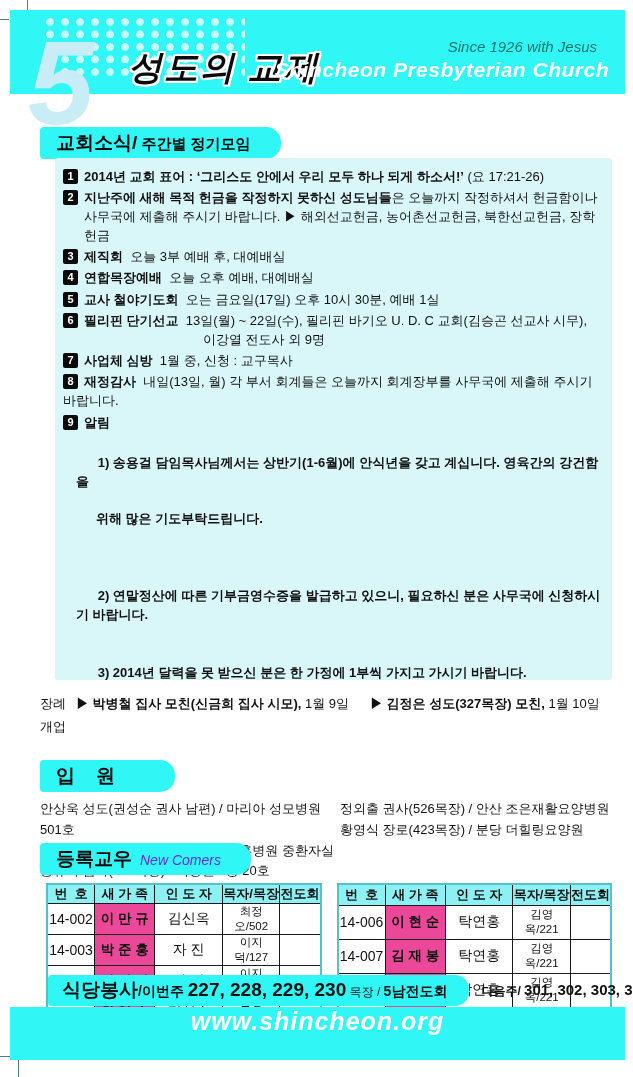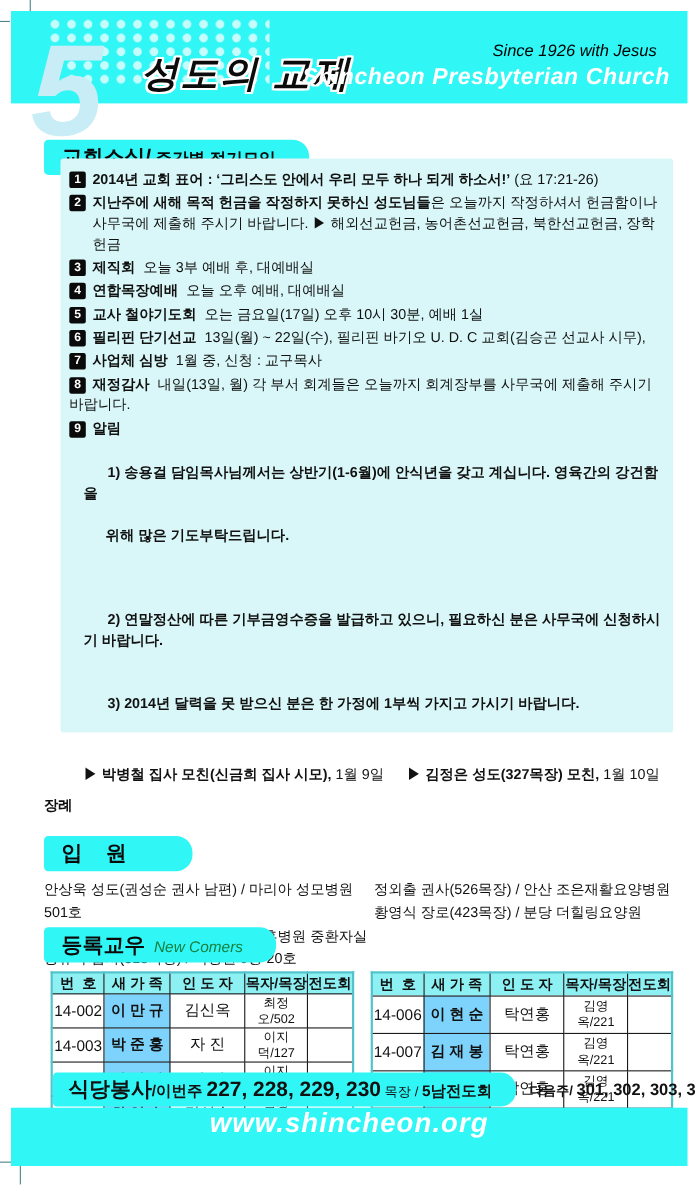--- a/index.html
+++ b/index.html
@@ -14,60 +14,60 @@
   .band { position:absolute; left:10px; top:10px; width:615px; height:84px; background:#31f6f6; }
   .dots { position:absolute; left:35px; top:7px; width:200px; height:63px;
           background-image:radial-gradient(circle at 5px 5px, rgba(255,255,255,.72) 3.6px, rgba(255,255,255,0) 4.2px);
           background-size:15px 12.5px; }
   .big-num { position:absolute; left:18px; top:14px; font-size:118px; line-height:1;
              font-weight:bold; font-style:italic; color:#c9edf6; z-index:2; }
   .page-title { position:absolute; left:118px; top:40px; z-index:3; font-size:34px; line-height:1;
                 font-weight:bold; font-style:italic; letter-spacing:2px; color:#0b0b0b;
                 text-shadow:-2px -2px 0 #fff, 2px -2px 0 #fff, -2px 2px 0 #fff, 2px 2px 0 #fff,
                             0 -2px 0 #fff, 0 2px 0 #fff, -2px 0 0 #fff, 2px 0 0 #fff; }
-  .since { position:absolute; right:28px; top:28px; z-index:3; color:#000000; font-style:italic; font-size:15px; }
+  .since { position:absolute; right:28px; top:28px; z-index:3; color:#0f766e; font-style:italic; font-size:15px; }
   .church { position:absolute; right:16px; top:48px; z-index:3; color:#fff; font-style:italic; font-weight:bold; font-size:21px; letter-spacing:0.5px; }
 
   
   .pill { background:#31f6f6; border-radius:4px 15px 15px 4px; padding:3px 30px 3px 16px;
           display:inline-block; font-weight:bold; color:#0a0a0a; white-space:nowrap; }
   .pill-big { font-size:19px; }
   .pill-small { font-size:15px;text-align:center; }
   .news-pill { position:absolute; left:40px; top:127px; }
 
   
-  .nbox { position:absolute; left:55px; top:144px; width:557px; height:522px;
+  .nbox { position:absolute; left:55px; top:158px; width:557px; height:522px;
           background:#d9f7f8; border-radius:3px; padding:7px 8px; font-size:13px; line-height:1.45; overflow:hidden; }
   .item { margin:2.5px 0; }
   .badge { display:inline-block; min-width:15px; padding:0 2px; height:15px; line-height:15px;
            background:#0a0a0a; color:#fff; font-size:11px; font-weight:bold; text-align:center;
            border-radius:2px; margin-right:6px; vertical-align:1px; }
   .b { font-weight:bold; white-space:pre-wrap; }
   .n { white-space:pre-wrap; }
   .cont-std { padding-left:21px; white-space:pre-wrap; }
   .cont-deep { padding-left:140px; white-space:pre-wrap; }
   .subitem { margin:1.5px 0 1.5px 13px; white-space:pre-wrap;font-weight:bold; }
   .subcont { padding-left:20px; white-space:pre-wrap; }
 
   
   .sec { position:absolute; left:40px; width:572px; }
   .frow { display:flex; font-size:13px; margin-top:5px; white-space:pre-wrap; }
-  .frow .flabel { flex:0 0 36px; font-weight:bold;margin-top:28px; }
+  .frow .flabel { flex:0 0 36px; font-weight:normal; }
   .frow .fg1 { flex:0 0 294px; }
   .hosp-cols { display:flex; margin-top:7px; font-size:13px; line-height:1.6; }
   .hosp-left { flex:0 0 300px; }
   .hosp-line { white-space:pre-wrap; }
 
   
-  .nc-sub { font-style:italic; font-size:14px; color:#15803d; margin-left:8px; font-weight:normal; }
+  .nc-sub { font-style:italic; font-size:14px; color:#6d28d9; margin-left:8px; font-weight:normal; }
   .nc-wrap { display:flex; gap:15px; margin:8px 0 0 6px; }
   .nc-table { border-collapse:collapse; border:2px solid #53c3cb; }
   .nc-table td { border:1px solid #1a1a1a; height:19px; text-align:center; font-size:14px; background:#fff; }
   .nc-table .h { background:#8df1f4; font-weight:bold; font-size:13px; white-space:pre; }
-  .nc-table .name { background:#7dd3fc; font-weight:bold; font-size:13.5px; white-space:pre; }
+  .nc-table .name { background:#ec4899; font-weight:bold; font-size:13.5px; white-space:pre; }
   .nc-table .mok { font-size:11.5px; }
   .c-no{width:52px;} .c-name{width:64px;} .c-ind{width:74px;} .c-mok{width:58px;} .c-jd{width:31px;}
 
   
   .dining { position:absolute; left:48px; top:975px; width:565px; display:flex; align-items:center; }
   .dpill { background:#31f6f6; border-radius:4px 14px 14px 4px; padding:2px 22px 3px 14px; white-space:nowrap; }
   .d-big { font-size:19px; font-weight:bold; }
   .d-mid { font-size:14px; font-weight:bold; }
   .d-num { font-size:19px; font-weight:bold; }
   .d-sm { font-size:12px; }
@@ -118,20 +118,21 @@
     <div class="item">
       <span class="badge">4</span><span class="b">연합목장예배</span><span class="n">  오늘 오후 예배, 대예배실</span>
     </div>
 
     <div class="item">
       <span class="badge">5</span><span class="b">교사 철야기도회</span><span class="n">  오는 금요일(17일) 오후 10시 30분, 예배 1실</span>
     </div>
 
     <div class="item">
       <span class="badge">6</span><span class="b">필리핀 단기선교</span><span class="n">  13일(월) ~ 22일(수), 필리핀 바기오 U. D. C 교회(김승곤 선교사 시무),</span>
+      <div class="cont-deep">이강열 전도사 외 9명</div>
     </div>
 
     <div class="item">
       <span class="badge">7</span><span class="b">사업체 심방</span><span class="n">  1월 중, 신청 : 교구목사</span>
     </div>
 
     <div class="item">
       <span class="badge">8</span><span class="b">재정감사</span><span class="n">  내일(13일, 월) 각 부서 회계들은 오늘까지 회계장부를 사무국에 제출해 주시기 바랍니다.</span>
     </div>
 

